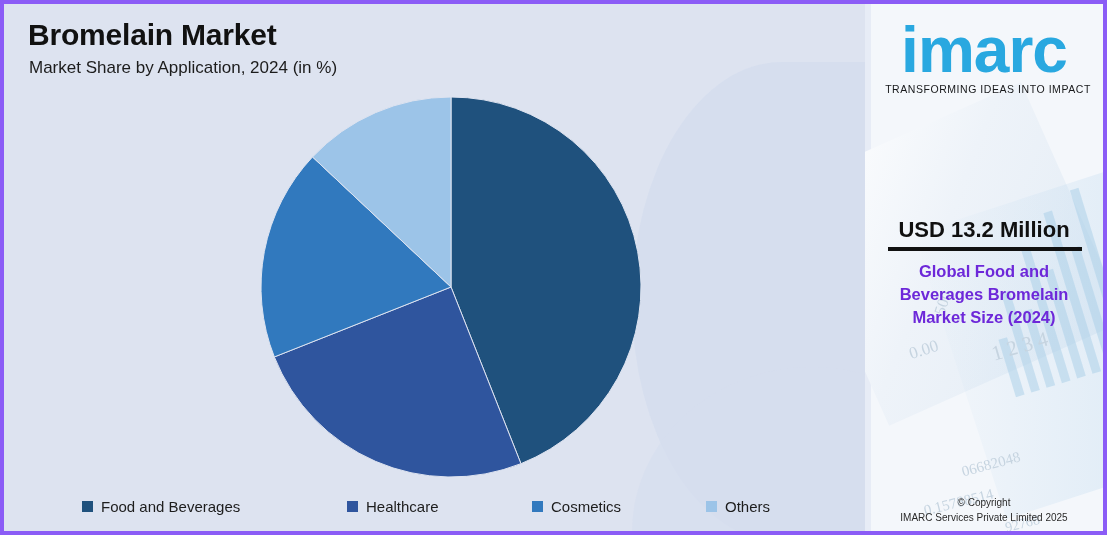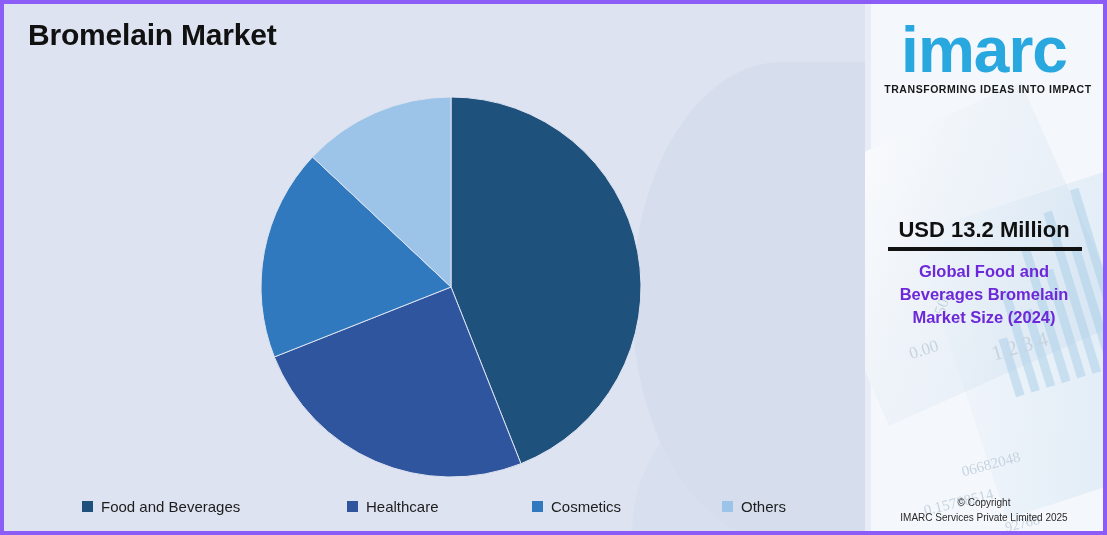--- a/index.html
+++ b/index.html
@@ -159,21 +159,21 @@
     display: inline-block;
     font-size: 64px;
     line-height: 0.95;
     font-weight: bold;
     color: #29a8e0;
     letter-spacing: -1px;
   }
   .sb-logo-tag {
     margin-top: 2px;
     font-size: 10.5px;
-    font-weight: bold;
+    font-weight: normal;
     letter-spacing: 0.55px;
     color: #17181a;
     padding-left: 8px;
   }
   .sb-value {
     position: absolute;
     left: 0; top: 213px;
     width: 238px;
     text-align: center;
     font-size: 22px;
@@ -220,20 +220,21 @@
 <body>
 
 <div class="infographic">
 
   <div class="chart-panel">
 
     <div class="bg-swoosh"></div>
     <div class="bg-swoosh2"></div>
 
     <div class="title">Bromelain Market</div>
+    <div class="subtitle">Market Share by Application, 2024 (in %)</div>
 
     <div class="pie-wrap">
       <svg width="382" height="382" viewBox="0 0 382 382">
         <g id="pie-slices">
             <path d="M 191 191 L 191.00 1.00 A 190 190 0 0 1 260.94 367.66 Z" fill="#1f517d" stroke="#dde3f0" stroke-width="1"></path>
             <path d="M 191 191 L 260.94 367.66 A 190 190 0 0 1 14.34 260.94 Z" fill="#2f559e" stroke="#dde3f0" stroke-width="1"></path>
             <path d="M 191 191 L 14.34 260.94 A 190 190 0 0 1 52.50 60.94 Z" fill="#3179be" stroke="#dde3f0" stroke-width="1"></path>
             <path d="M 191 191 L 52.50 60.94 A 190 190 0 0 1 191.00 1.00 Z" fill="#9cc4e8" stroke="#dde3f0" stroke-width="1"></path>
           </g>
       </svg>
@@ -245,21 +246,21 @@
         <span class="legend-label">Food and Beverages</span>
       </div>
       <div class="legend-item" style="left:265px; top:0px;">
         <span class="legend-swatch" style="background: rgb(47, 85, 158);"></span>
         <span class="legend-label">Healthcare</span>
       </div>
       <div class="legend-item" style="left:450px; top:0px;align-items:center;">
         <span class="legend-swatch" style="background: rgb(49, 121, 190);"></span>
         <span class="legend-label">Cosmetics</span>
       </div>
-      <div class="legend-item" style="left:640px; top:0px;">
+      <div class="legend-item" style="left:624px; top:0px;">
         <span class="legend-swatch" style="background: rgb(156, 196, 232);"></span>
         <span class="legend-label">Others</span>
       </div>
     </div>
   </div>
 
   <div class="sidebar">
     <div class="sb-edge"></div>
     <div class="sb-tex sb-tex-a"></div>
     <div class="sb-tex sb-tex-b"></div>

